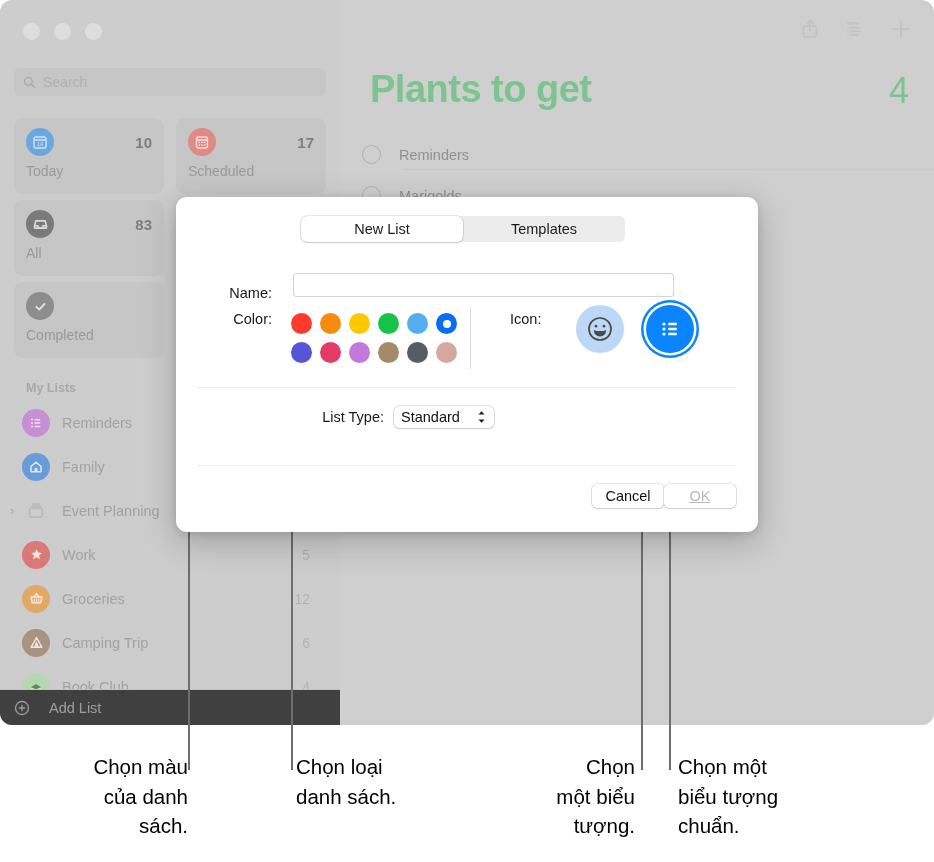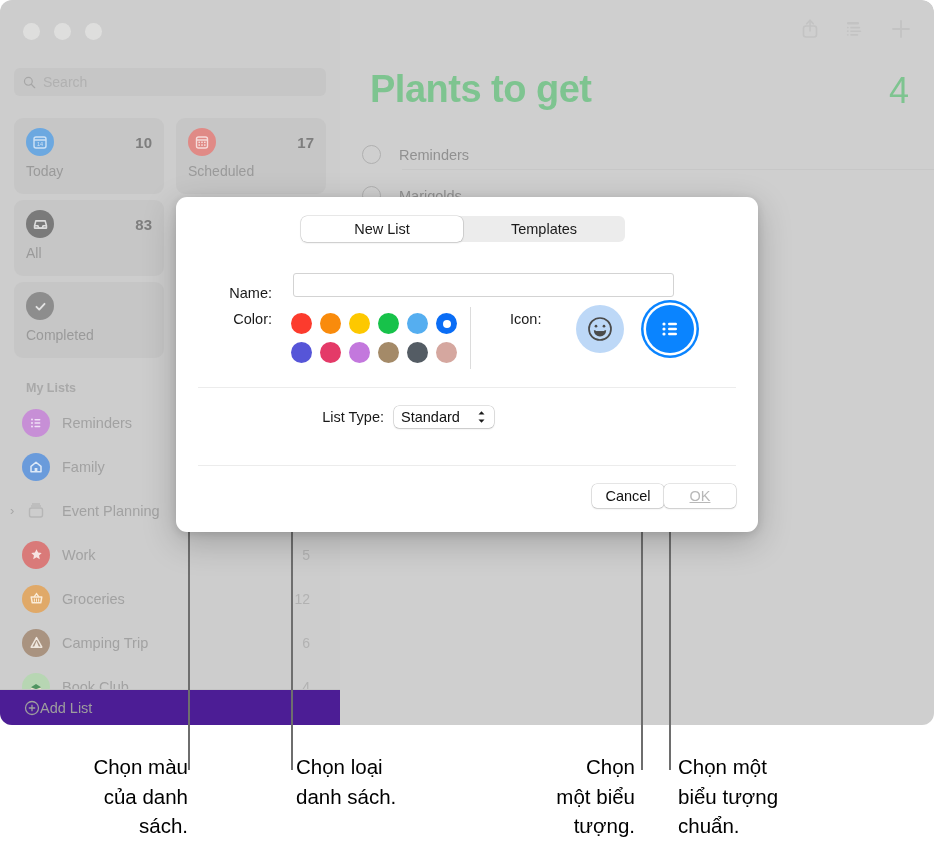--- a/index.html
+++ b/index.html
@@ -63,22 +63,22 @@
   .list-ic {
     width: 28px; height: 28px; border-radius: 50%;
     display: flex; align-items: center; justify-content: center; flex: none;
   }
   .list-name { margin-left: 12px; font-size: 14.5px; color: #a2a2a2; }
   .list-count { position: absolute; right: 24px; font-size: 14px; color: #b2b2b2; }
   .disclosure { position: absolute; left: -4px; font-size: 13px; color: #a6a6a6; }
 
   .add-list {
     position: absolute; left: 0; bottom: 0; width: 340px; height: 36px;
-    background: #4c1d95; display: flex; align-items: center; padding-left: 24px;
-    gap: 0; border-top: 1px solid #c4c4c4;
+    background: #404040; display: flex; align-items: center; padding-left: 14px;
+    gap: 19px; border-top: 1px solid #c4c4c4;
   }
   .add-list-lbl { font-size: 14.5px; color: #9e9e9e; }
 
   
   .toolbar-icons {
     position: absolute; right: 22px; top: 18px; display: flex; gap: 24px;
     align-items: center;
   }
   .list-title {
     position: absolute; left: 22px; top: 68px; font-size: 38px; font-weight: bold;

